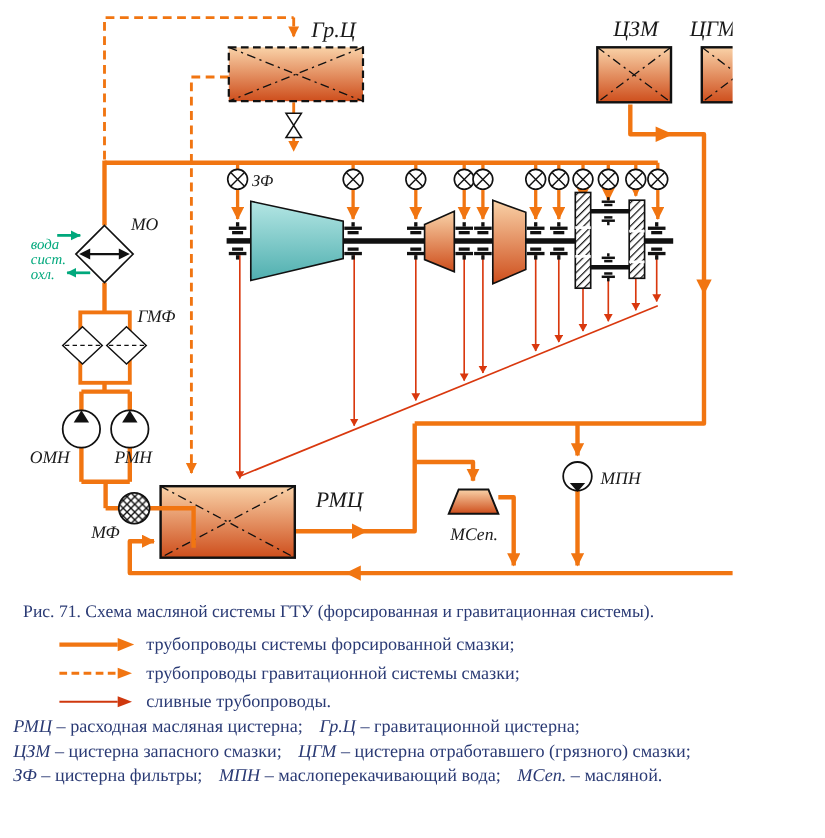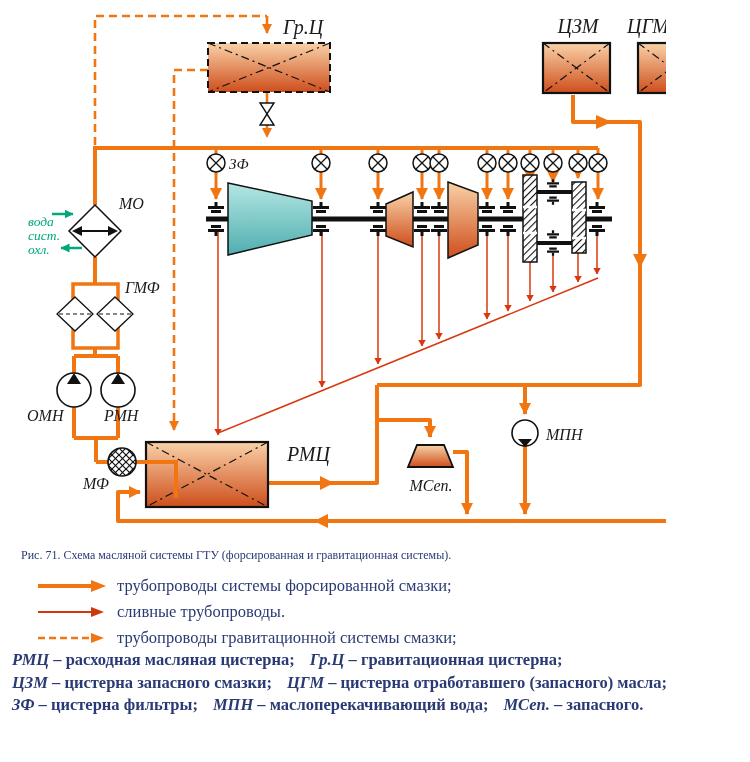--- a/index.html
+++ b/index.html
@@ -3,27 +3,27 @@
 <meta charset="utf-8">
 <style>
   html,body{margin:0;padding:0;background:#ffffff;}
   #page{position:relative;width:666px;height:762px;background:#ffffff;overflow:hidden;
         font-family:"Liberation Serif","DejaVu Serif",serif;}
   #diagram{position:absolute;left:0;top:0;}
   .lbl{font:italic 16px "Liberation Serif","DejaVu Serif",serif;fill:#1a1a1a;}
   .lbl-big{font:italic 20px "Liberation Serif","DejaVu Serif",serif;fill:#1a1a1a;}
   .lbl-sm{font:italic 15px "Liberation Serif","DejaVu Serif",serif;fill:#1a1a1a;}
   .lbl-water{font:italic 13.5px "Liberation Serif","DejaVu Serif",serif;fill:#00A87C;}
-  #caption{position:absolute;left:21px;top:548px;width:720px;font-size:12px;color:#2A3A74;}
-  #legend{position:absolute;left:36px;top:573px;text-align:center;}
+  #caption{position:absolute;left:21px;top:548px;width:720px;font-size:16px;color:#2A3A74;}
+  #legend{position:absolute;left:52px;top:573px;text-align:center;}
   .legrow{display:flex;align-items:center;height:26px;}
   .legrow svg{margin-right:9px;}
   .legrow .ltext{font-size:16.5px;color:#2A3A74;}
   #abbrev{position:absolute;left:12px;top:649px;width:735px;font-size:16.5px;color:#2A3A74;line-height:22.6px;}
-  .pair{margin-right:15px;white-space:nowrap;font-weight:bold;}
+  .pair{margin-right:15px;white-space:nowrap;}
   .pair i{font-style:italic;}
 </style>
 </head>
 <body>
 
 <div id="page">
 
 <svg id="diagram" width="750" height="546" viewBox="0 0 750 546">
   <defs>
     <linearGradient id="tankGrad" x1="0" y1="0" x2="0" y2="1">
@@ -295,39 +295,39 @@
 <div id="legend">
   <div class="legrow">
     <svg width="72" height="16">
       <line x1="2" y1="8" x2="55" y2="8" stroke="#F17511" stroke-width="4"></line>
       <polygon points="55,2 70,8 55,14" fill="#F17511"></polygon>
     </svg>
     <span class="ltext">трубопроводы системы форсированной смазки;</span>
   </div>
   <div class="legrow">
     <svg width="72" height="16">
+      <line x1="2" y1="8" x2="55" y2="8" stroke="#F17511" stroke-width="2.6" stroke-dasharray="7 4"></line>
+      <polygon points="55,3 68,8 55,13" fill="#F17511"></polygon>
+    </svg>
+    <span class="ltext">трубопроводы гравитационной системы смазки;</span>
+  </div>
+  <div class="legrow">
+    <svg width="72" height="16">
       <line x1="2" y1="8" x2="55" y2="8" stroke="#CF380E" stroke-width="1.8"></line>
       <polygon points="55,3 68,8 55,13" fill="#CF380E"></polygon>
     </svg>
     <span class="ltext">сливные трубопроводы.</span>
   </div>
-  <div class="legrow">
-    <svg width="72" height="16">
-      <line x1="2" y1="8" x2="55" y2="8" stroke="#F17511" stroke-width="2.6" stroke-dasharray="7 4"></line>
-      <polygon points="55,3 68,8 55,13" fill="#F17511"></polygon>
-    </svg>
-    <span class="ltext">трубопроводы гравитационной системы смазки;</span>
-  </div>
 </div>
 
 <div id="abbrev">
   <div>
-    <span class="pair"><i>РМЦ</i> <span>– расходная масляная цистерна;</span></span><span class="pair"><i>Гр.Ц</i> <span>– гравитационная цистерна;</span></span>
+    <span class="pair"><i>РМЦ</i> <span>– расходная масляная цистерна;</span></span><span class="pair"><i>Гр.Ц</i> <span>– гравитационной цистерна;</span></span>
   </div>
   <div>
-    <span class="pair"><i>ЦЗМ</i> <span>– цистерна запасного смазки;</span></span><span class="pair"><i>ЦГМ</i> <span>– цистерна отработавшего (запасного) масла;</span></span>
+    <span class="pair"><i>ЦЗМ</i> <span>– цистерна запасного смазки;</span></span><span class="pair"><i>ЦГМ</i> <span>– цистерна отработавшего (грязного) смазки;</span></span>
   </div>
   <div>
-    <span class="pair"><i>ЗФ</i> <span>– цистерна фильтры;</span></span><span class="pair"><i>МПН</i> <span>– маслоперекачивающий вода;</span></span><span class="pair"><i>МСеп.</i> <span>– запасного.</span></span>
+    <span class="pair"><i>ЗФ</i> <span>– цистерна фильтры;</span></span><span class="pair"><i>МПН</i> <span>– маслоперекачивающий вода;</span></span><span class="pair"><i>МСеп.</i> <span>– масляной.</span></span>
   </div>
 </div>
 
 </div>
 
 </body></html>

